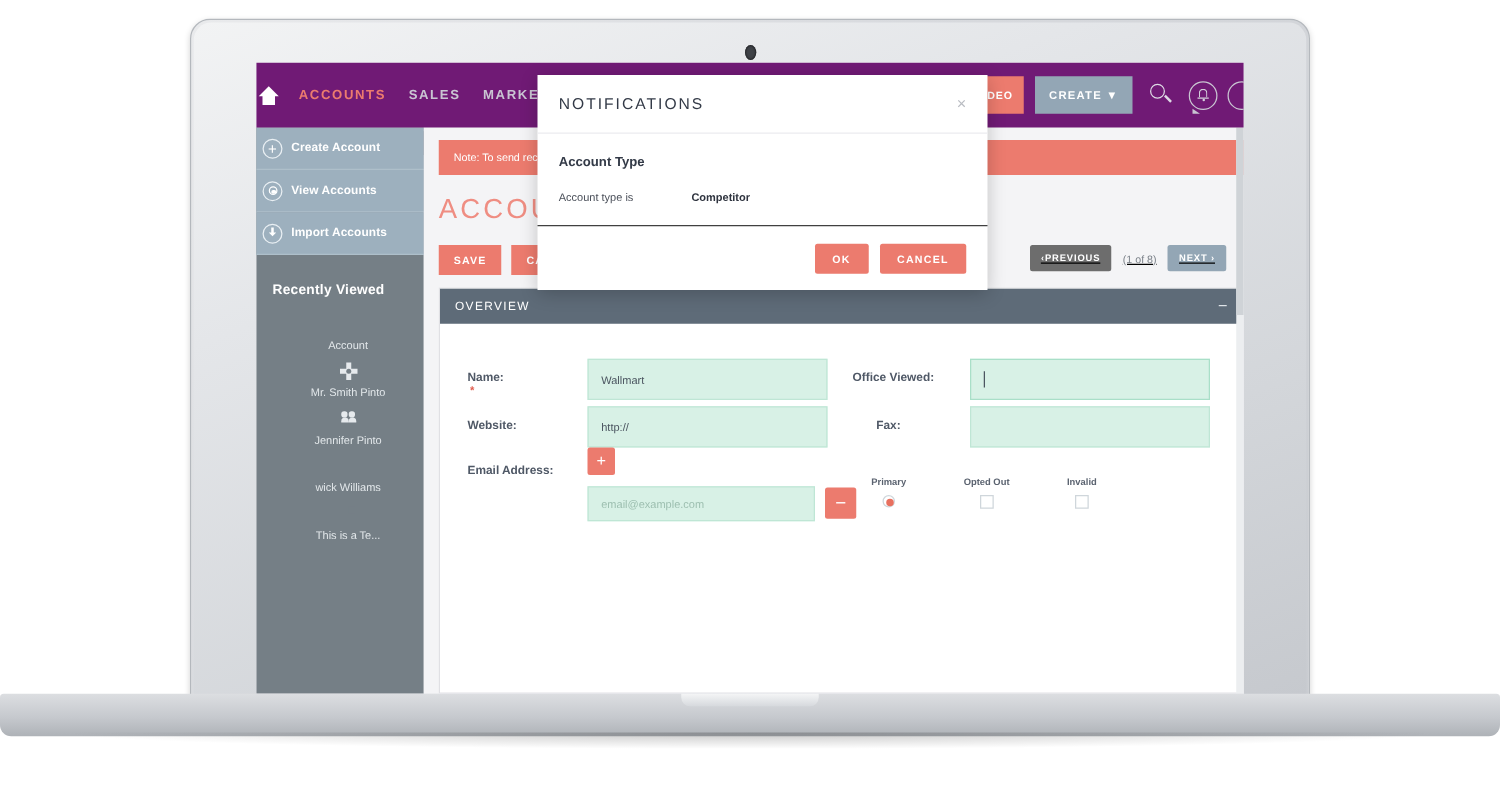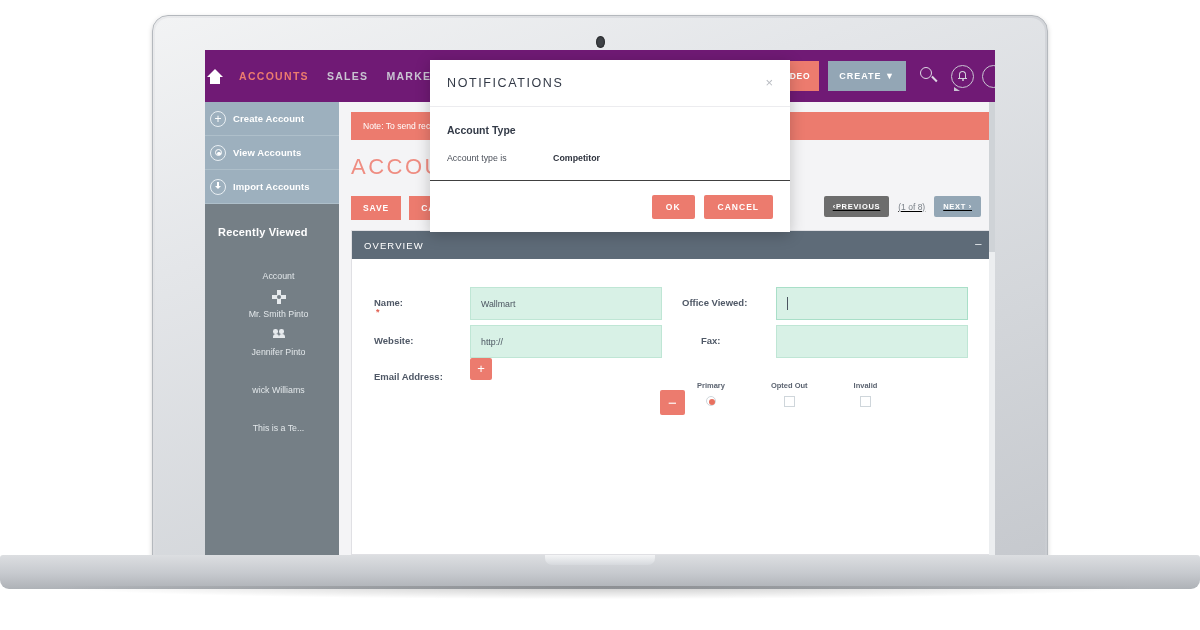--- a/index.html
+++ b/index.html
@@ -404,20 +404,23 @@
             <div class="flabel">Website:</div>
           </div>
           <div class="finput" style="left:118px; top:66px; width:192px; position:absolute;">
             <span>http://</span>
           </div>
 
           <div class="frow" style="left:22px; top:112px;">
             <div class="flabel">Email Address:</div>
           </div>
           <div class="sq-btn" style="position:absolute; left:118px; top:99px;">+</div>
+          <div class="finput placeholder" style="left:118px; top:130px; width:182px; position:absolute; height:28px;">
+            <span>email@example.com</span>
+          </div>
           <div class="sq-btn minus" style="position:absolute; left:308px; top:131px;">−</div>
 
           <div class="frow" style="left:330px; top:38px;">
             <div class="flabel">Office Viewed:</div>
           </div>
           <div class="finput focused" style="left:424px; top:28px; width:192px; position:absolute;">
             <span class="caret"></span>
             <span></span>
           </div>
 

